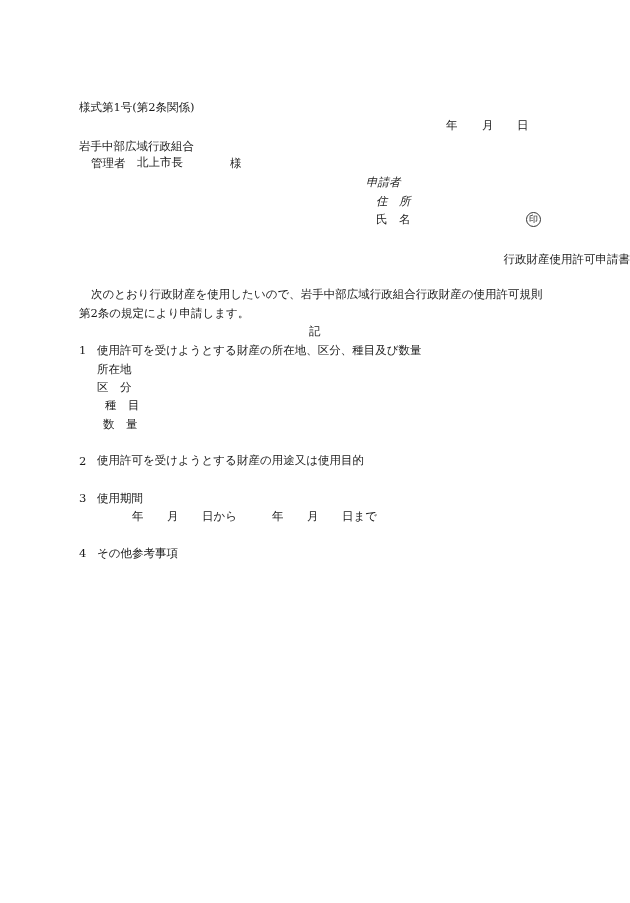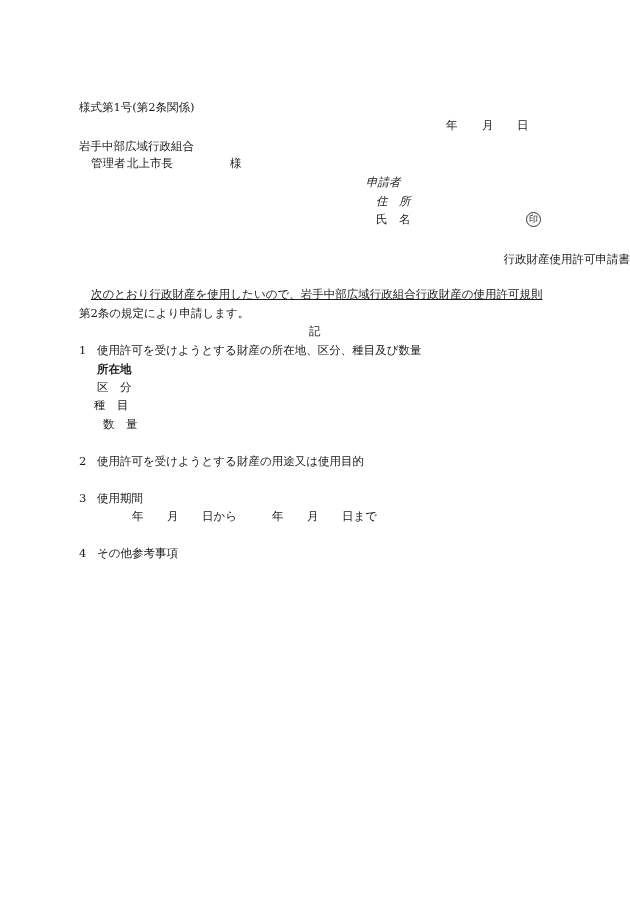--- a/index.html
+++ b/index.html
@@ -62,52 +62,52 @@
 
   <div>
     <span class="date-cell" style="left:446px; top:97px;">年</span>
     <span class="date-cell" style="left:482px; top:97px;">月</span>
     <span class="date-cell" style="left:517px; top:97px;">日</span>
   </div>
 
   <div class="abs" style="left:79px; top:118px;text-align:center;">岩手中部広域行政組合</div>
   <div>
     <span class="abs" style="left:91px; top:135px;">管理者</span>
-    <span class="abs" style="left:127px; top:135px;">北上市長</span>
+    <span class="abs" style="left:137px; top:135px;font-family:Liberation Mono, monospace;">北上市長</span>
     <span class="abs" style="left:230px; top:135px;">様</span>
   </div>
 
   <div>
     <div class="abs" style="left:366px; top:154px;font-style:italic;">申請者</div>
     <div class="abs" style="left:376px; top:173px;font-style:italic;">住　所</div>
     <div class="abs" style="left:376px; top:191px;">氏　名</div>
     <div class="seal" style="left:526px; top:192px;">印</div>
   </div>
 
   <div class="title" style="top:231px;">行政財産使用許可申請書</div>
 
   <div>
-    <div class="abs" style="left:91px; top:266px;text-decoration:underline;">次のとおり行政財産を使用したいので、岩手中部広域行政組合行政財産の使用許可規則</div>
+    <div class="abs" style="left:91px; top:266px;">次のとおり行政財産を使用したいので、岩手中部広域行政組合行政財産の使用許可規則</div>
     <div class="abs" style="left:79px; top:285px;">第2条の規定により申請します。</div>
   </div>
 
   <div class="abs" style="left:309px; top:303px;">記</div>
 
   <div>
     <span class="abs" style="left:79px; top:322px;">1</span>
     <span class="abs" style="left:97px; top:322px;">使用許可を受けようとする財産の所在地、区分、種目及び数量</span>
-    <div class="abs" style="left:97px; top:341px;font-weight:bold;">所在地</div>
+    <div class="abs" style="left:97px; top:341px;">所在地</div>
     <div class="abs" style="left:97px; top:359px;">区　分</div>
-    <div class="abs" style="left:94px; top:377px;font-family:Liberation Serif, serif;">種　目</div>
+    <div class="abs" style="left:105px; top:377px;font-family:Liberation Serif, serif;">種　目</div>
     <div class="abs" style="left:103px; top:396px;">数　量</div>
   </div>
 
   <div>
     <span class="abs" style="left:79px; top:433px;">2</span>
-    <span class="abs" style="left:97px; top:433px;">使用許可を受けようとする財産の用途又は使用目的</span>
+    <span class="abs" style="left:97px; top:433px;font-family:Liberation Mono, monospace;">使用許可を受けようとする財産の用途又は使用目的</span>
   </div>
 
   <div>
     <span class="abs" style="left:79px; top:470px;">3</span>
     <span class="abs" style="left:97px; top:470px;">使用期間</span>
     <div>
       <span class="abs" style="left:132px; top:488px;">年</span>
       <span class="abs" style="left:167px; top:488px;">月</span>
       <span class="abs" style="left:202px; top:488px;">日から</span>
       <span class="abs" style="left:272px; top:488px;">年</span>

